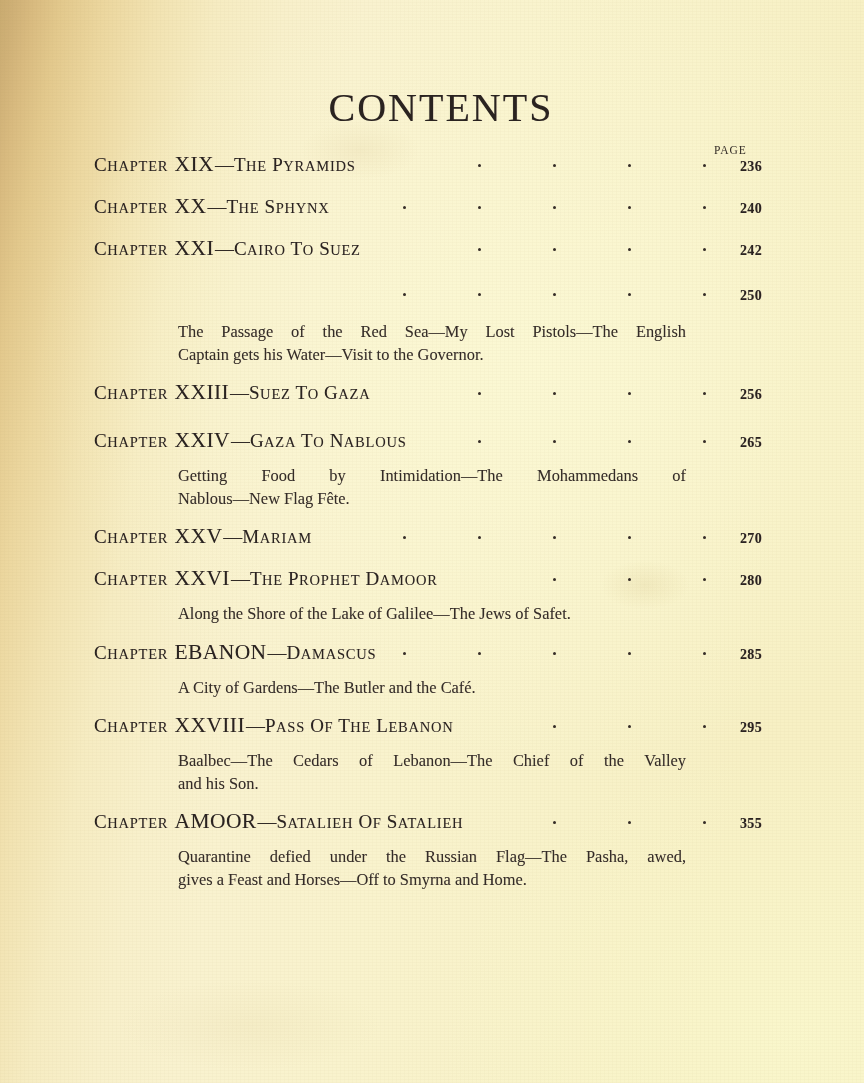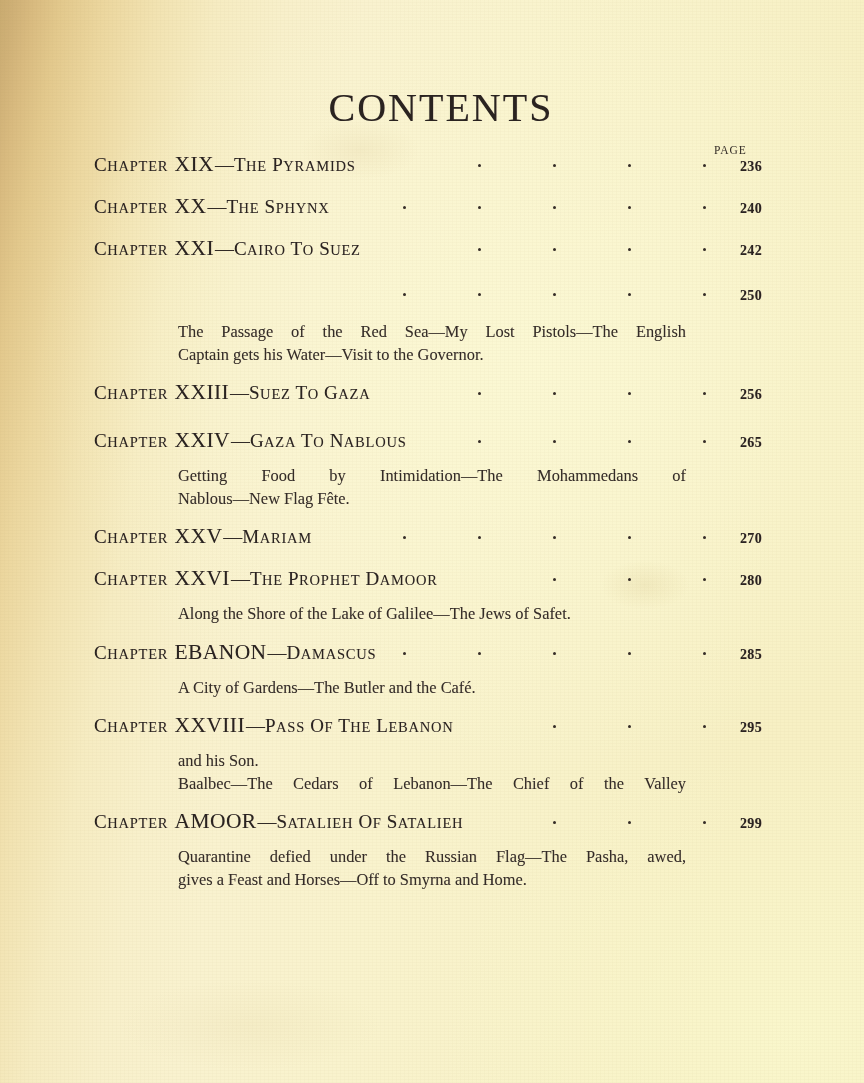--- a/index.html
+++ b/index.html
@@ -312,34 +312,34 @@
           <div class="chapter-row">
             <span class="chapter-title sc"><span class="cap">C</span><span class="low">HAPTER</span> <span class="rom">XXVIII</span><span class="dash">—</span><span class="cap">P</span><span class="low">ASS</span> <span class="cap">O</span><span class="low">F</span> <span class="cap">T</span><span class="low">HE</span> <span class="cap">L</span><span class="low">EBANON</span></span>
             <span class="leaders">
               <i class="dot" style="right: 4px;"></i>
               <i class="dot" style="right: 79px;"></i>
               <i class="dot" style="right: 154px;"></i>
             </span>
             <span class="page-num">295</span>
           </div>
           <div class="desc">
+            <p style="text-align: justify; text-align-last: justify;">Baalbec—The Cedars of Lebanon—The Chief of the Valley</p>
             <p style="text-align: left;">and his Son.</p>
-            <p style="text-align: justify; text-align-last: justify;">Baalbec—The Cedars of Lebanon—The Chief of the Valley</p>
           </div>
           <div class="gap-m"></div>
         </div>
         <div class="entry">
           <div class="chapter-row">
             <span class="chapter-title sc"><span class="cap">C</span><span class="low">HAPTER</span> <span class="rom">AMOOR</span><span class="dash">—</span><span class="cap">S</span><span class="low">ATALIEH</span> <span class="cap">O</span><span class="low">F</span> <span class="cap">S</span><span class="low">ATALIEH</span></span>
             <span class="leaders">
               <i class="dot" style="right: 4px;"></i>
               <i class="dot" style="right: 79px;"></i>
               <i class="dot" style="right: 154px;"></i>
             </span>
-            <span class="page-num">299</span>
+            <span class="page-num">355</span>
           </div>
           <div class="desc">
             <p style="text-align: justify; text-align-last: justify;">Quarantine defied under the Russian Flag—The Pasha, awed,</p>
             <p style="text-align: left;">gives a Feast and Horses—Off to Smyrna and Home.</p>
           </div>
           <div class="gap-m"></div>
         </div>
       </div>
 
   </div>

